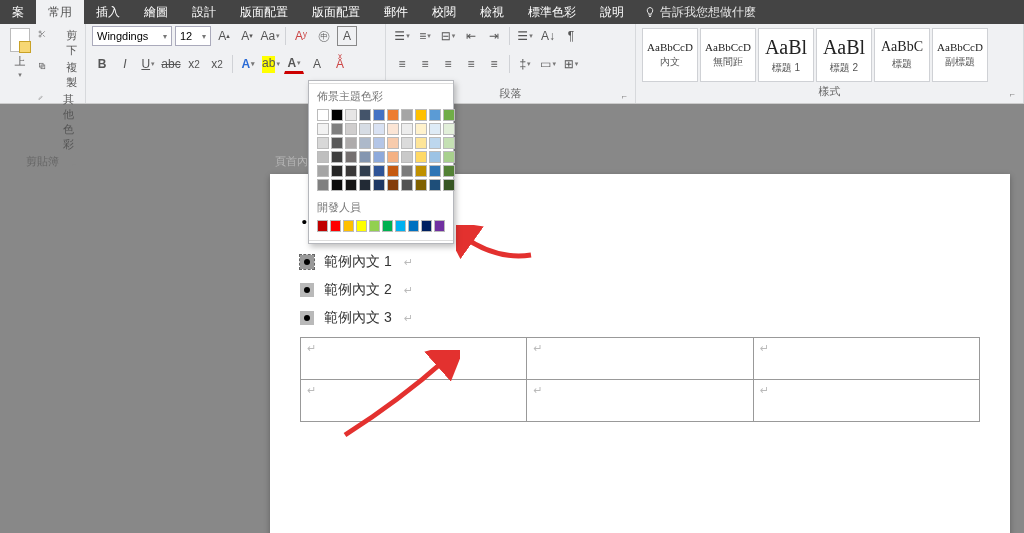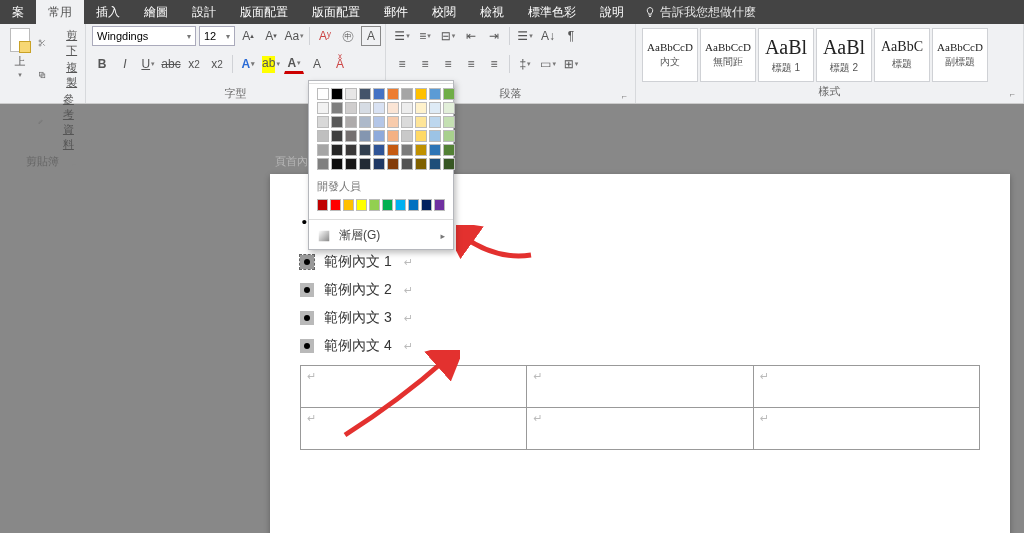--- a/index.html
+++ b/index.html
@@ -16,25 +16,25 @@
 .ribbon { background: #f0f1f3; height: 80px; display: flex; border-bottom: 1px solid #ccc; }
 .group { border-right: 1px solid #d7d9dc; display: flex; flex-direction: column; padding: 2px 6px 0; }
 .group-body { flex: 1; display: flex; align-items: flex-start; gap: 4px; }
 .group-label { text-align: center; font-size: 11px; color: #666; padding: 2px 0; position: relative; }
 .group-label .launcher { position: absolute; right: 2px; bottom: 2px; font-size: 9px; color: #888; }
 
 .clip-col { display: flex; flex-direction: column; align-items: center; gap: 2px; padding: 2px 4px; font-size: 11px; color: #555; }
 .clip-col .icon-big { width: 20px; height: 24px; background: #fff; border: 1px solid #bbb; position: relative; }
 .clip-col .icon-big:after { content: ""; position: absolute; bottom: -2px; right: -2px; width: 10px; height: 10px; background: #f7d774; border: 1px solid #c9a227; }
 .mini-list { display: flex; flex-direction: column; gap: 2px; font-size: 11px; color: #555; padding-top: 2px; }
-.mini-list div { display: flex; align-items: center; gap: 20px; text-decoration: underline; }
+.mini-list div { display: flex; gap: 20px; }
 .mini-list svg { width: 12px; height: 12px; }
 
 .font-group .row { display: flex; align-items: center; gap: 3px; }
-.font-name { width: 104px; height: 20px; border: 1px solid #aab; background: #fff; font-size: 11px; padding: 0 4px; display: flex; align-items: center; justify-content: space-between; }
+.font-name { width: 80px; height: 20px; border: 1px solid #aab; background: #fff; font-size: 11px; padding: 0 4px; display: flex; align-items: center; justify-content: space-between; }
 .font-size { width: 36px; height: 20px; border: 1px solid #aab; background: #fff; font-size: 11px; padding: 0 4px; display: flex; align-items: center; justify-content: space-between; }
 .ibtn { width: 20px; height: 20px; display: flex; align-items: center; justify-content: center; font-size: 12px; color: #555; border: 1px solid transparent; }
 .ibtn .drop { font-size: 7px; margin-left: 1px; color: #777; }
 .ibtn.boxed { border: 1px solid #888; }
 .row2 { margin-top: 4px; }
 .sep { width: 1px; height: 18px; background: #d0d2d6; margin: 0 2px; }
 
 .para-group .row { display: flex; align-items: center; gap: 3px; }
 
 .styles-group { flex: 1; }
@@ -127,21 +127,21 @@
             <svg viewBox="0 0 24 24" fill="none" stroke="#666" stroke-width="2">
               <rect x="9" y="9" width="11" height="11"></rect>
               <rect x="4" y="4" width="11" height="11"></rect>
             </svg>
             <span>複製</span>
           </div>
         <div>
             <svg viewBox="0 0 24 24" fill="none" stroke="#666" stroke-width="2">
               <path d="M18 3 21 6 9 18 4 19l1-5z"></path>
             </svg>
-            <span>參考資料</span>
+            <span>其他色彩</span>
           </div>
       </div>
     </div>
     <div class="group-label"><span>剪貼簿</span><span class="launcher">⌐</span></div>
   </div>
 
   <div class="group font-group" style="width:300px;">
     <div class="group-body" style="flex-direction:column;align-items:flex-start;">
       <div class="row">
         <div class="font-name">
@@ -183,21 +183,20 @@
             <span class="drop">▾</span>
           </div>
         <div class="ibtn" style="border-bottom:3px solid #c00;">
             <b>A</b>
             <span class="drop">▾</span>
           </div>
         <div class="ibtn">A</div>
         <div class="ibtn" style="color:#c44;">Aͯ</div>
       </div>
     </div>
-    <div class="group-label"><span>字型</span><span class="launcher">⌐</span></div>
   </div>
 
   <div class="group para-group" style="width:250px;">
     <div class="group-body" style="flex-direction:column;align-items:flex-start;">
       <div class="row">
         <div class="ibtn">☰<span class="drop">▾</span></div>
         <div class="ibtn">≡<span class="drop">▾</span></div>
         <div class="ibtn">⊟<span class="drop">▾</span></div>
         <div class="ibtn">⇤</div>
         <div class="ibtn">⇥</div>
@@ -247,20 +246,21 @@
           <div class="preview sm">AaBbCcD</div>
           <div class="name">副標題</div>
         </div>
       </div>
     <div class="group-label"><span>樣式</span><span class="launcher">⌐</span></div>
   </div>
 </div>
 
 <div class="color-dd">
   <div class="dd-sep"></div>
+  <div class="dd-head">佈景主題色彩</div>
   <div class="sw-grid" id="theme-grid">
       <div style="background: rgb(255, 255, 255);"></div>
       <div style="background: rgb(0, 0, 0);"></div>
       <div style="background: rgb(231, 230, 230);"></div>
       <div style="background: rgb(68, 84, 106);"></div>
       <div style="background: rgb(68, 114, 196);"></div>
       <div style="background: rgb(237, 125, 49);"></div>
       <div style="background: rgb(165, 165, 165);"></div>
       <div style="background: rgb(255, 192, 0);"></div>
       <div style="background: rgb(91, 155, 213);"></div>
@@ -323,33 +323,20 @@
       <div style="background: rgb(255, 192, 0);"></div>
       <div style="background: rgb(255, 255, 0);"></div>
       <div style="background: rgb(146, 208, 80);"></div>
       <div style="background: rgb(0, 176, 80);"></div>
       <div style="background: rgb(0, 176, 240);"></div>
       <div style="background: rgb(0, 112, 192);"></div>
       <div style="background: rgb(0, 32, 96);"></div>
       <div style="background: rgb(112, 48, 160);"></div>
     </div>
   <div class="dd-sep"></div>
-  <div class="dd-row">
-    <svg viewBox="0 0 24 24">
-        <rect x="3" y="3" width="18" height="18" fill="url(#g2)"></rect>
-        <defs>
-          <linearGradient id="g2" x1="0" y1="0" x2="1" y2="1">
-            <stop offset="0" stop-color="#fff"></stop>
-            <stop offset="1" stop-color="#888"></stop>
-          </linearGradient>
-        </defs>
-      </svg>
-    <span>漸層(G)</span>
-    <span class="arrow">▸</span>
-  </div>
 </div>
 
 <div class="doc-wrap">
   <div class="header-label">頁首內容</div>
   <div class="corner-l"></div>
   <div class="corner-r"></div>
   <div class="page">
     <h1>範例</h1>
     <div id="bullets">
         <div class="bullet-line">
@@ -358,25 +345,20 @@
           <span class="ret">↵</span>
         </div>
         <div class="bullet-line">
           <span class="b "></span>
           <span>範例內文 2</span>
           <span class="ret">↵</span>
         </div>
         <div class="bullet-line">
           <span class="b "></span>
           <span>範例內文 3</span>
-          <span class="ret">↵</span>
-        </div>
-        <div class="bullet-line">
-          <span class="b "></span>
-          <span>範例內文 4</span>
           <span class="ret">↵</span>
         </div>
       </div>
     <table class="tbl">
       <tbody>
           <tr>
             <td>↵</td>
             <td>↵</td>
             <td>↵</td>
           </tr>

